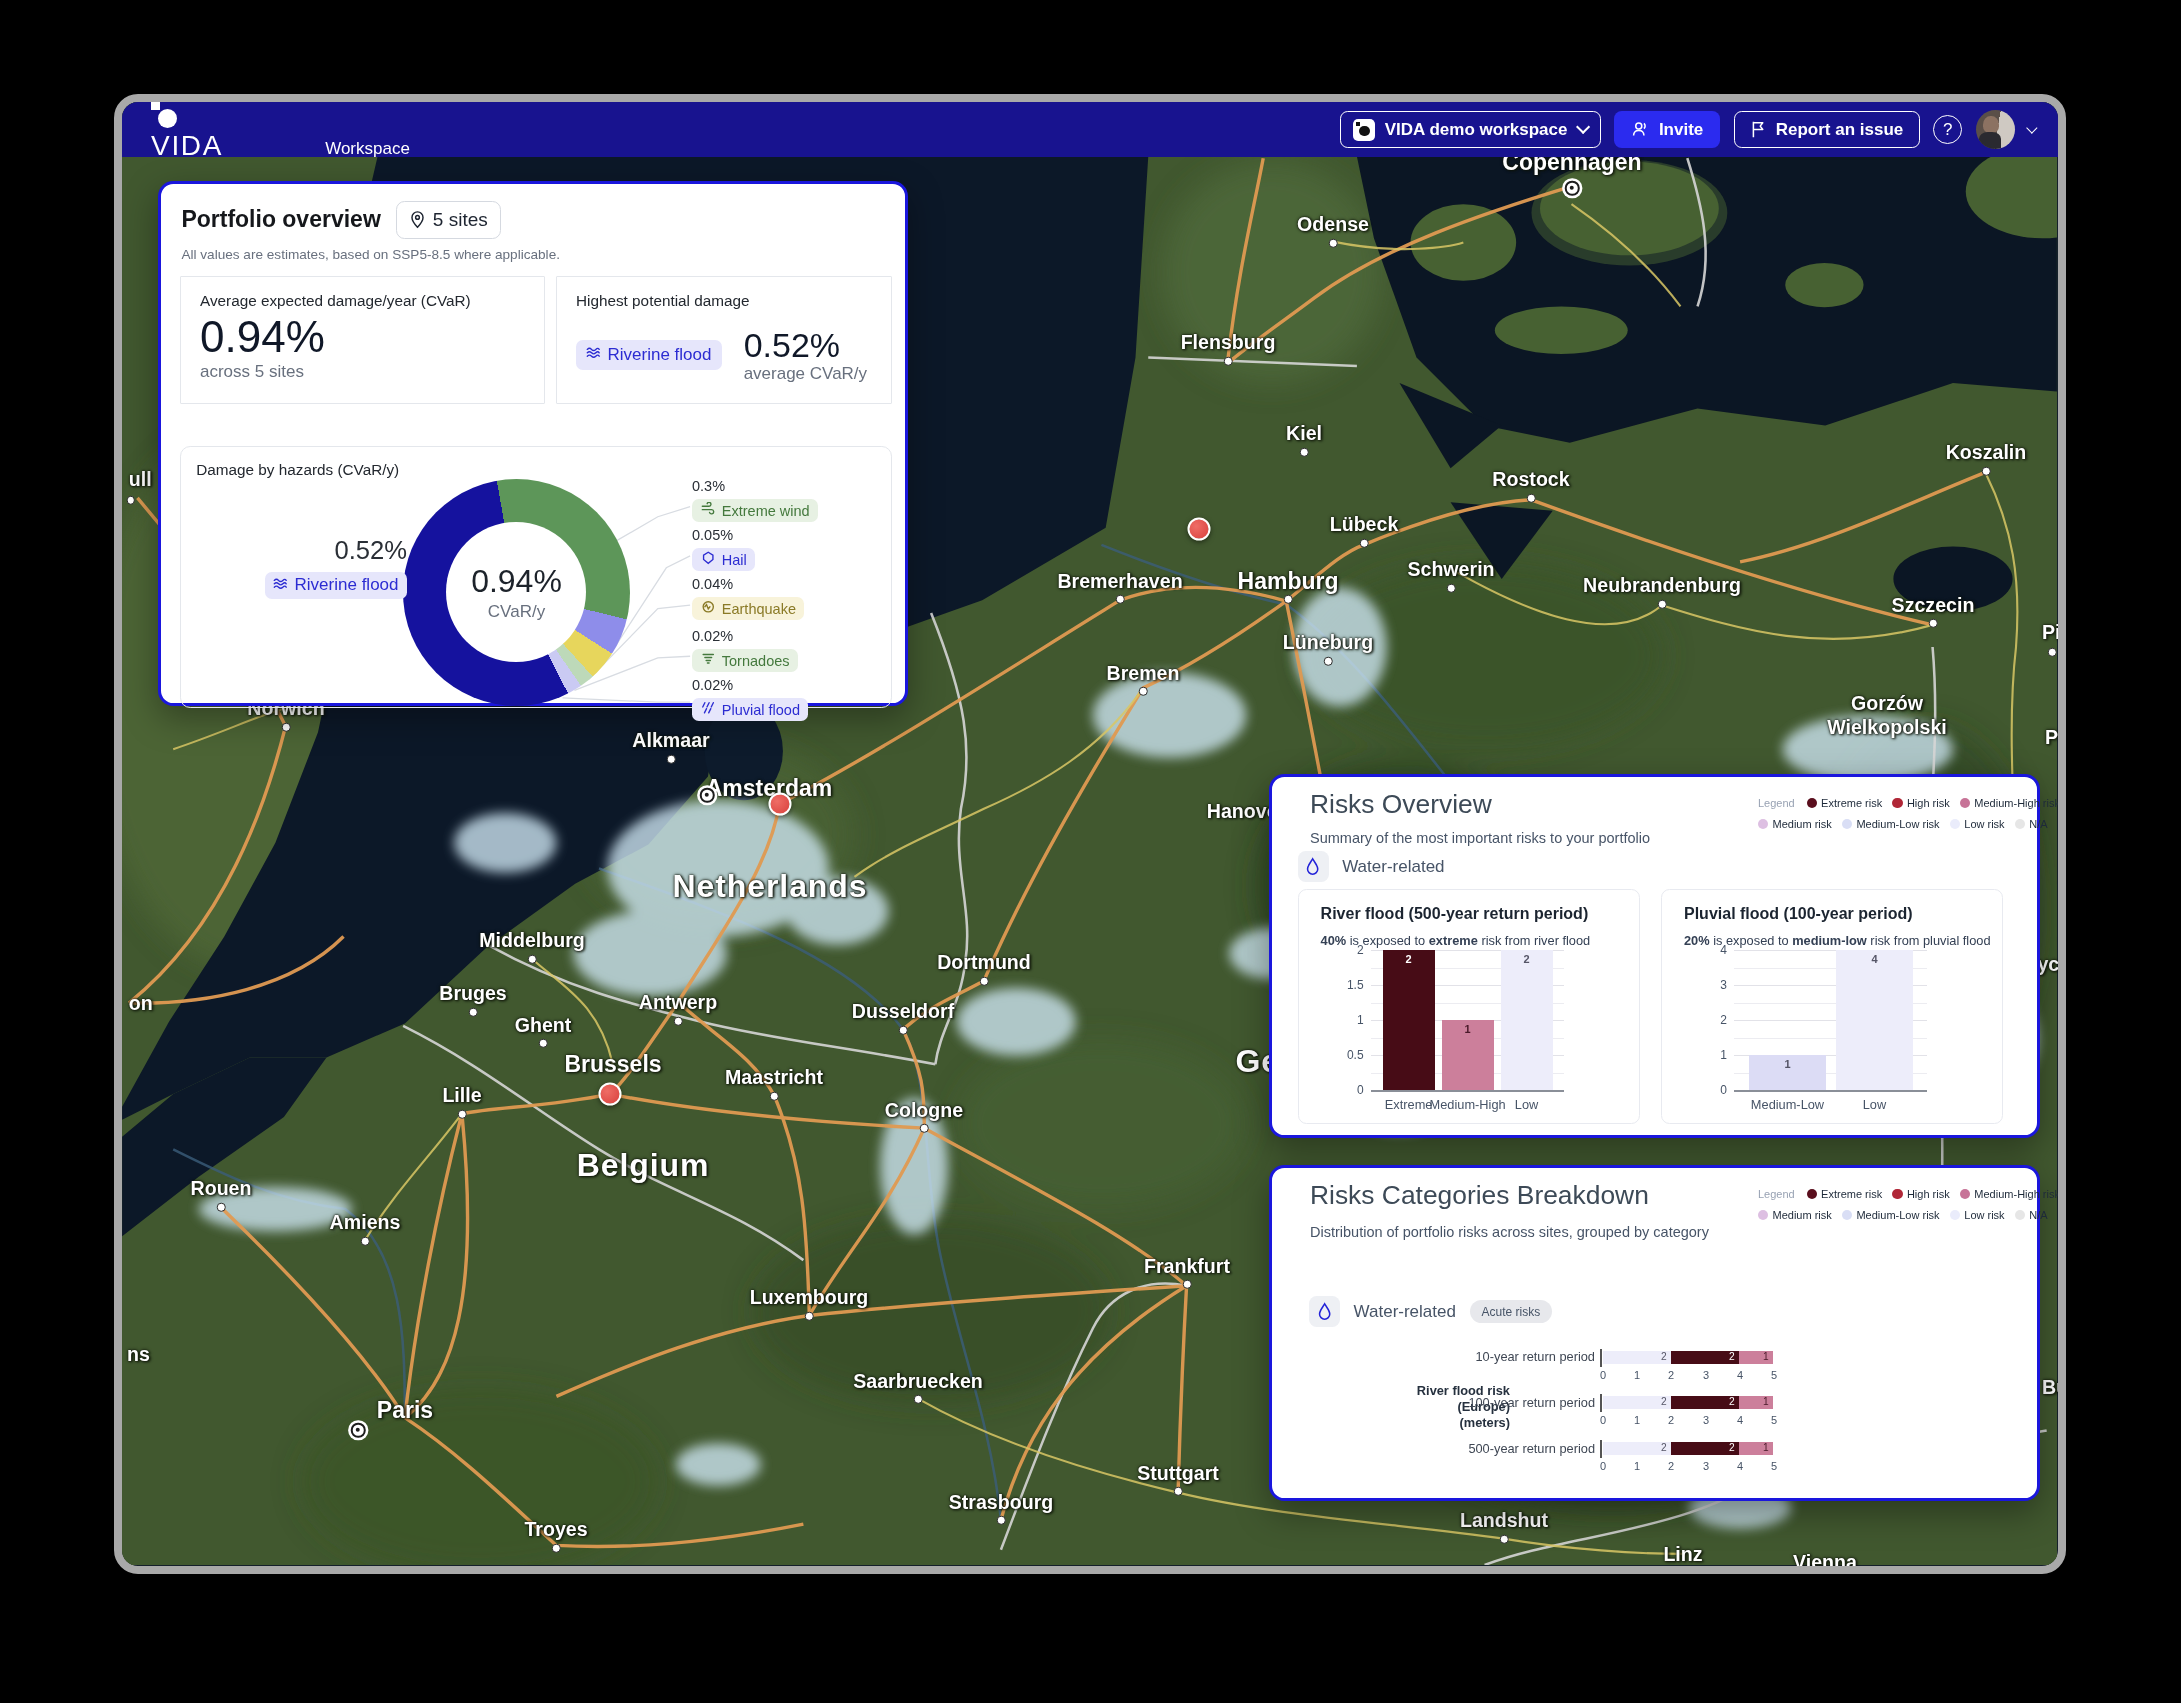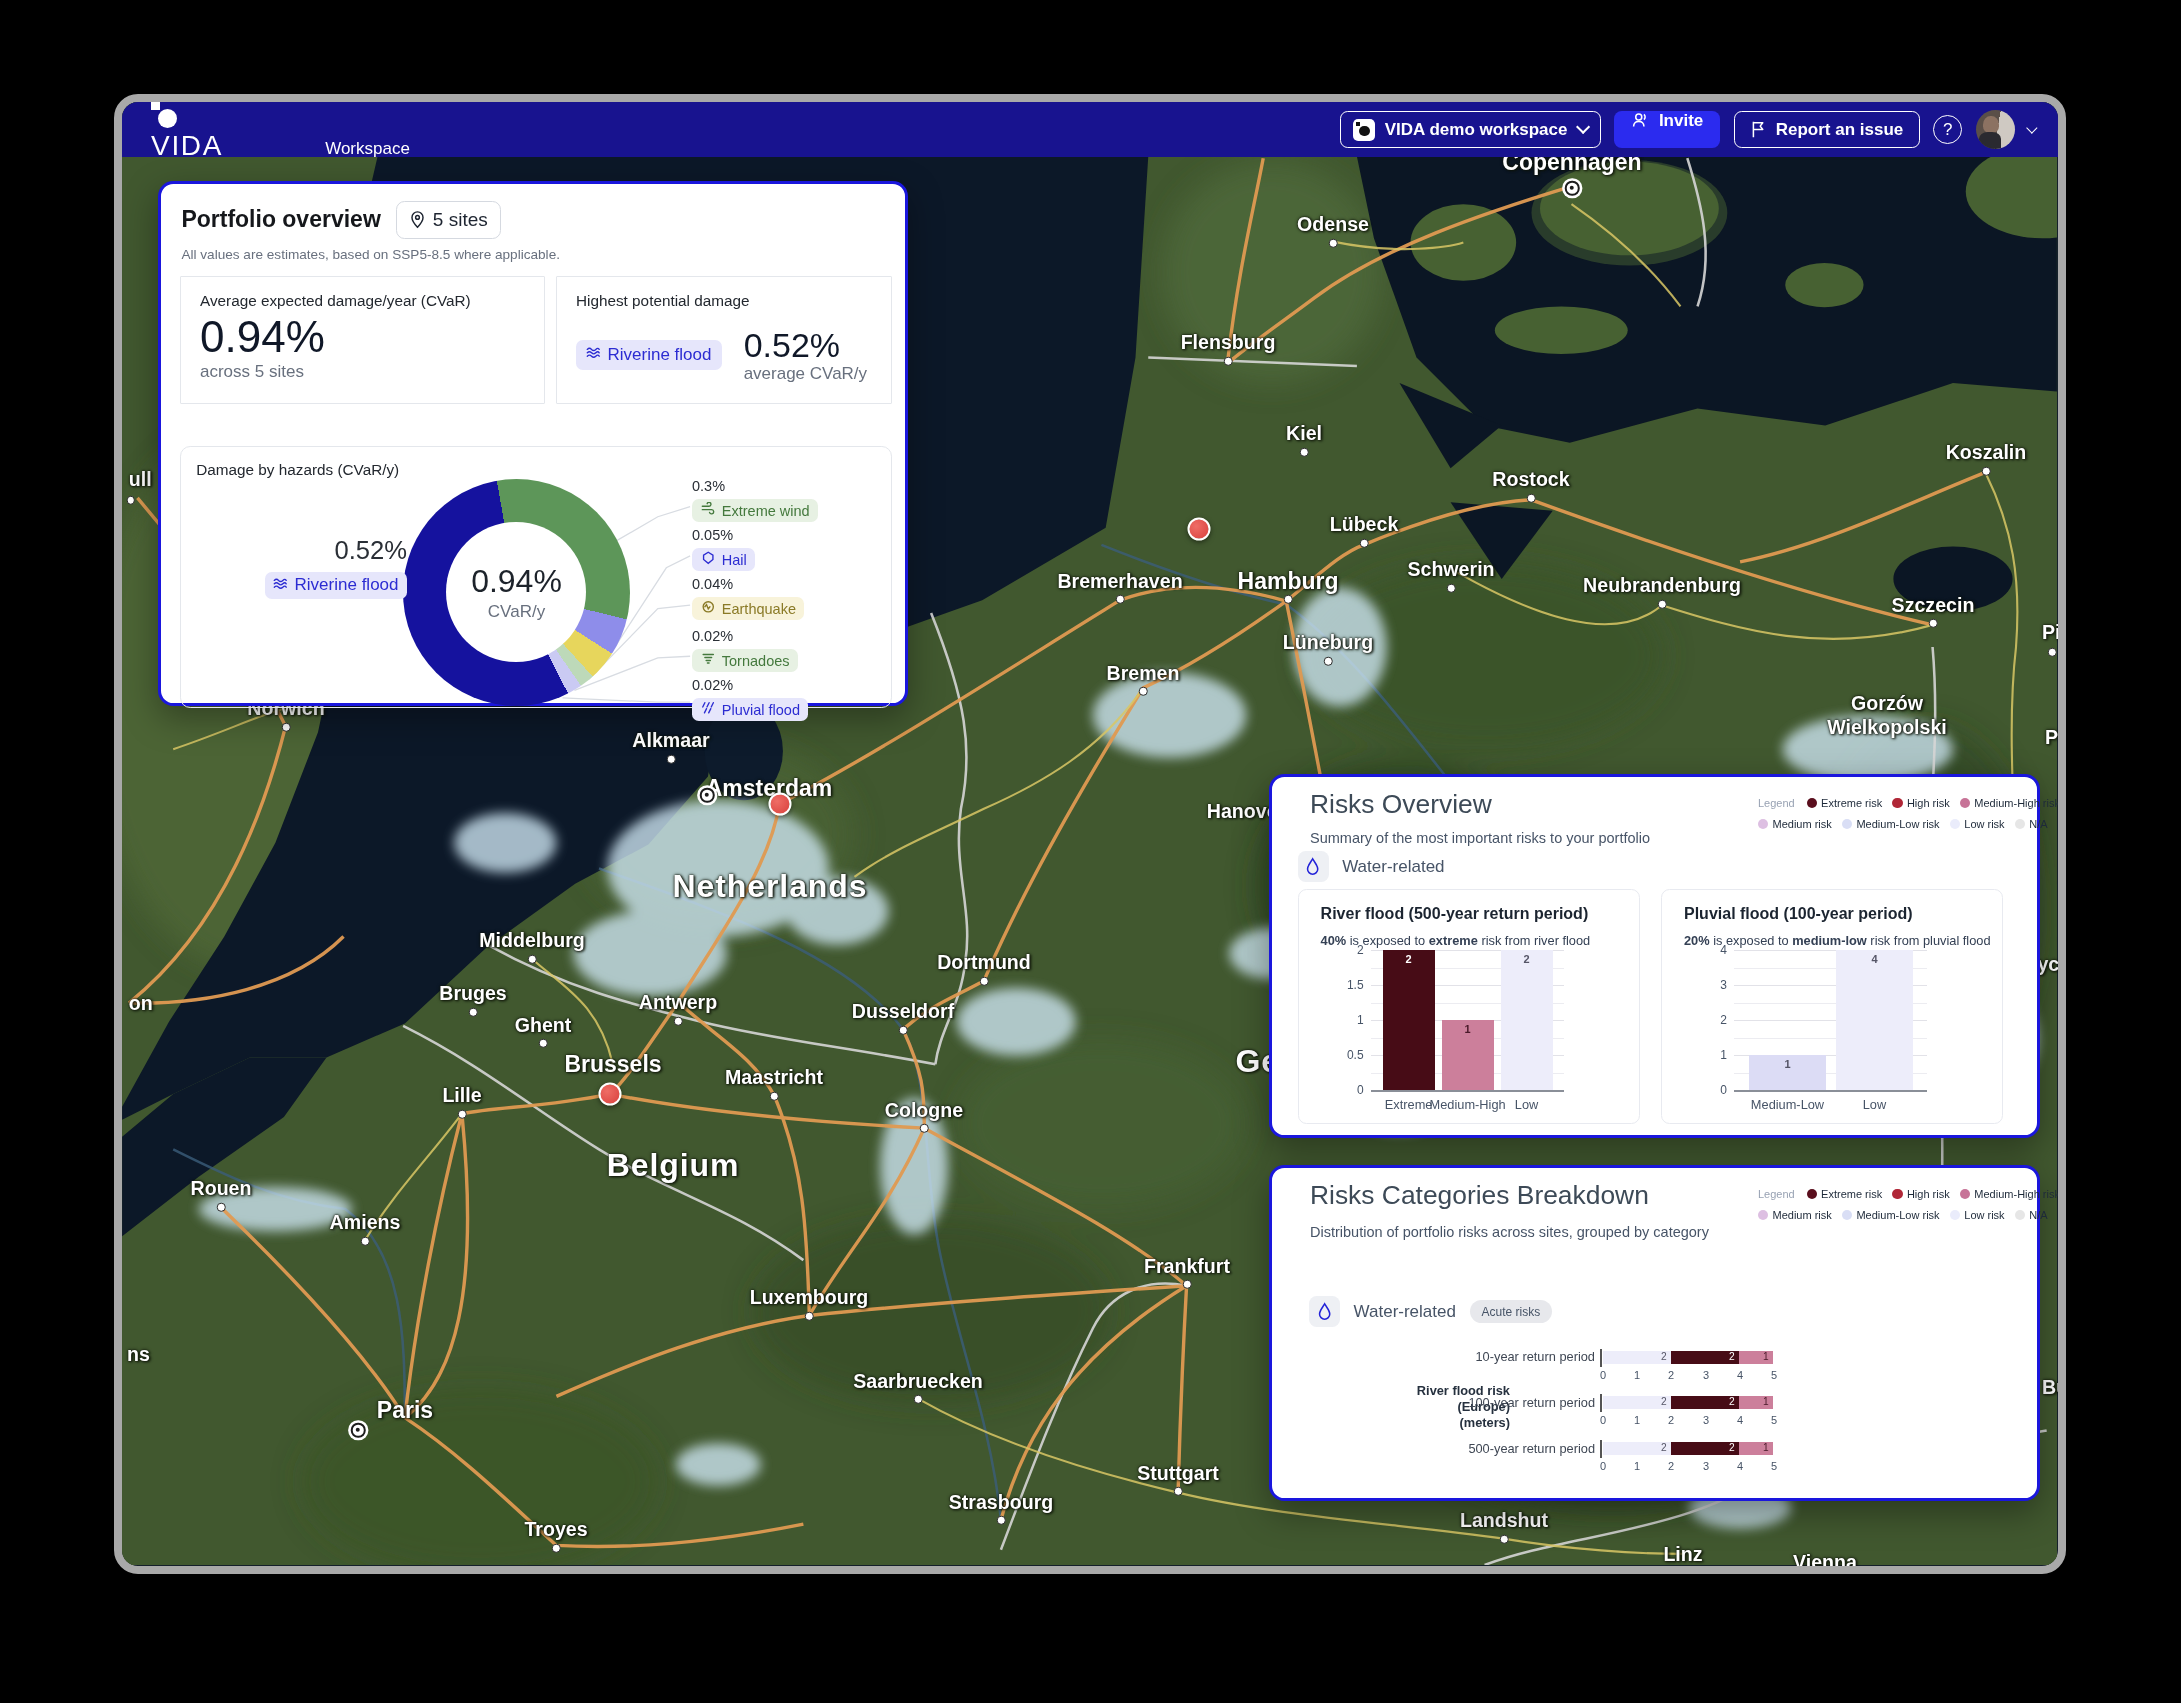--- a/index.html
+++ b/index.html
@@ -21,21 +21,21 @@
   .logo-text { color:#fff; font-size:28px; font-weight:400; letter-spacing:1.7px; line-height:31px; }
   .nav-item { color:#fff; font-size:17px; margin-left:102px; cursor:pointer;margin-top:39px; }
   .nav-right { position:absolute; right:22px; top:0; height:55px; display:flex; align-items:center; gap:13.6px; }
   .ws-select { display:flex; align-items:center; gap:10.2px; border:1.3px solid #fff; border-radius:7.7px;
                height:37px; padding:0 12px; color:#fff; font-size:17px; font-weight:bold; cursor:pointer; }
   .ws-mini-logo { width:22px; height:22px; background:#fff; border-radius:5.1px; position:relative; }
   .ws-mini-logo:before { content:""; position:absolute; left:3.4px; top:3.4px; width:4.3px; height:4.3px; background:#111; }
   .ws-mini-logo:after { content:""; position:absolute; left:6.8px; top:7.7px; width:10.2px; height:10.2px; background:#111; border-radius:50%; }
   .chev { width:10.2px; height:10.2px; border-right:2.1px solid #fff; border-bottom:2.1px solid #fff;
           transform:rotate(45deg); margin-top:-4.3px; }
-  .btn-invite { display:flex; align-items:flex-start; gap:8.5px; background:#2b2bef; border-radius:7.7px; height:37px;
+  .btn-invite { display:flex; align-items:center; gap:8.5px; background:#2b2bef; border-radius:7.7px; height:37px;
                 padding:0 17px; color:#fff; font-size:17px; font-weight:bold; cursor:pointer; }
   .btn-report { display:flex; align-items:center; gap:8.5px; border:1.3px solid #fff; border-radius:7.7px; height:37px;
                 padding:0 15.3px; color:#fff; font-size:17px; font-weight:bold; cursor:pointer; }
   .help-icon { width:29px; height:29px; border:1.7px solid #fff; border-radius:50%; color:#fff;
                display:flex; align-items:center; justify-content:center; font-size:17px; cursor:pointer; }
   .avatar { width:39px; height:39px; border-radius:50%; cursor:pointer; overflow:hidden;
             background:linear-gradient(100deg,#5a4f48 0 54%,#cfc9c2 54% 100%); position:relative; }
   .avatar:before { content:""; position:absolute; left:7.7px; top:6px; width:15.3px; height:17px;
                    background:#8c7262; border-radius:50% 50% 40% 40%; }
   .avatar:after { content:""; position:absolute; left:3.4px; top:22px; width:22px; height:17px; background:#2a2a30; border-radius:40% 40% 0 0; }
@@ -244,21 +244,21 @@
             <path d="M481,1006 C520,1040 560,1060 576,1129 M399,1188 C360,1240 320,1280 285,1337"></path>
             <path d="M1240,1633 C1350,1660 1500,1670 1622,1687 C1700,1700 1780,1705 1832,1705"></path>
             <path d="M100,500 C160,560 200,620 192,712 M60,760 C120,740 160,720 192,712"></path>
             <path d="M1422,164 C1500,180 1560,170 1575,165 M1702,120 C1760,160 1800,200 1830,240"></path>
             <path d="M2188,435 C2220,500 2230,560 2224,640 C2210,760 2230,900 2224,1036"></path>
             <path d="M935,1523 C1000,1560 1100,1600 1240,1633"></path>
           </g>
         </svg>
         <div id="map-overlay">
             <span class="map-label country" style="left:648px; top:784px;">Netherlands</span>
-            <span class="map-label country" style="left:521px; top:1063px;margin-left:30px;">Belgium</span>
+            <span class="map-label country" style="left:521px; top:1063px;">Belgium</span>
             <span class="map-label country" style="left:1186px; top:959px;">Germany</span>
             <span class="map-label lg" style="left:1450px; top:60px;">Copenhagen</span>
             <span class="map-label md" style="left:1211px; top:122px;">Odense</span>
             <span class="city-dot" style="left:1211px; top:141px;"></span>
             <span class="map-label md" style="left:1106px; top:240px;">Flensburg</span>
             <span class="city-dot" style="left:1106px; top:259px;"></span>
             <span class="map-label md" style="left:1182px; top:331px;">Kiel</span>
             <span class="city-dot" style="left:1182px; top:350px;"></span>
             <span class="map-label md" style="left:1409px; top:377px;">Rostock</span>
             <span class="city-dot" style="left:1409px; top:396px;"></span>

